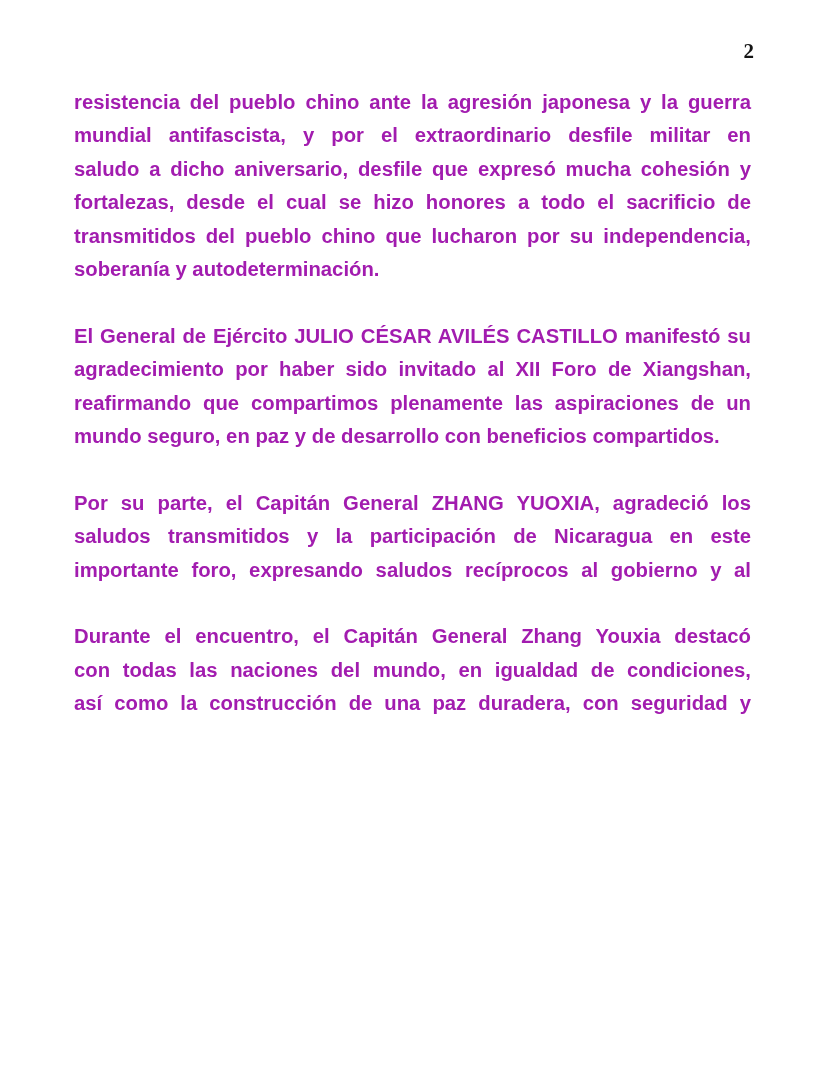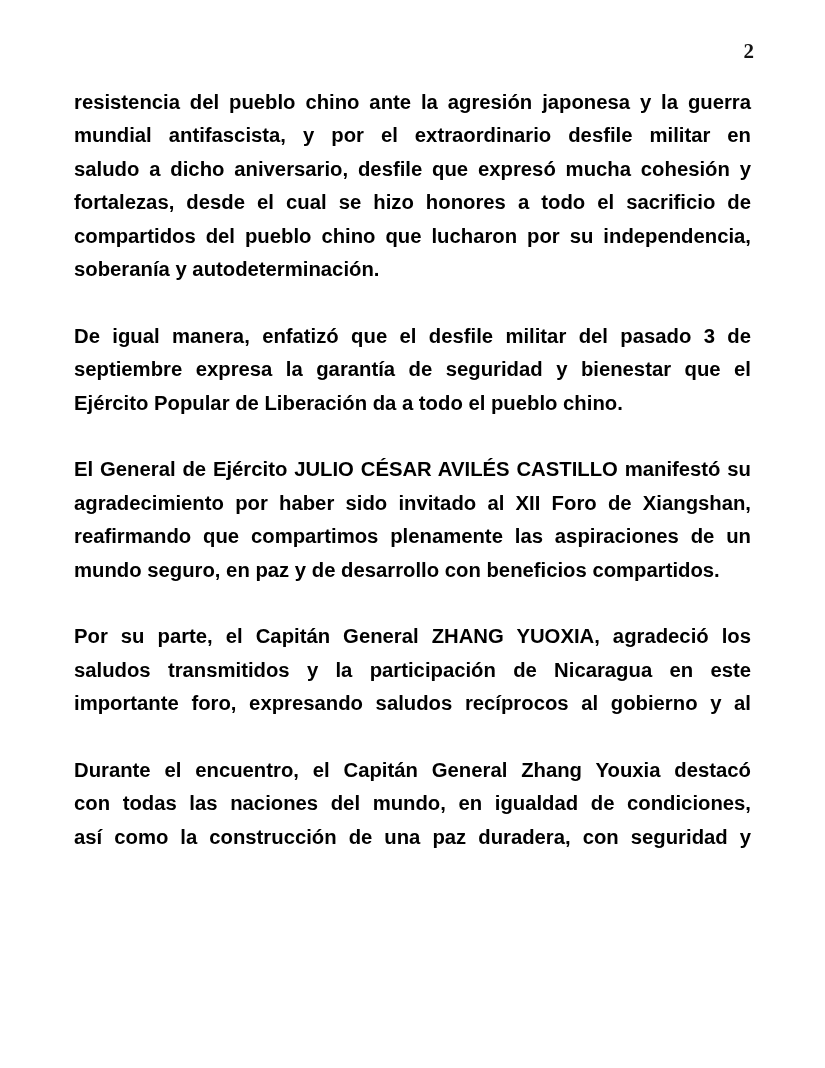--- a/index.html
+++ b/index.html
@@ -23,21 +23,21 @@
     font-weight: 700;
     font-size: 21px;
     line-height: 1;
     color: #141414;
   }
   .body-text {
     position: absolute;
     left: 74px;
     top: 86px;
     width: 677px;
-    color: #000000;
+    color: #a21caf;
     font-weight: 700;
     font-size: 20.3px;
     line-height: 33.4px;
   }
   .paragraph {
     margin: 0 0 33.4px 0;
     padding: 0;
   }
   .paragraph:last-child {
     margin-bottom: 0;
@@ -59,29 +59,24 @@
 
   <div class="page-number">2</div>
 
   <div class="body-text">
 
     <div class="paragraph">
       <div class="line">resistencia del pueblo chino ante la agresión japonesa y la guerra</div>
       <div class="line">mundial antifascista, y por el extraordinario desfile militar en</div>
       <div class="line">saludo a dicho aniversario, desfile que expresó mucha cohesión y</div>
       <div class="line">fortalezas, desde el cual se hizo honores a todo el sacrificio de</div>
-      <div class="line">compartidos del pueblo chino que lucharon por su independencia,</div>
+      <div class="line">transmitidos del pueblo chino que lucharon por su independencia,</div>
       <div class="line last">soberanía y autodeterminación.</div>
     </div>
 
-    <div class="paragraph">
-      <div class="line">De igual manera, enfatizó que el desfile militar del pasado 3 de</div>
-      <div class="line">septiembre expresa la garantía de seguridad y bienestar que el</div>
-      <div class="line last">Ejército Popular de Liberación da a todo el pueblo chino.</div>
-    </div>
 
     <div class="paragraph">
       <div class="line">El General de Ejército JULIO CÉSAR AVILÉS CASTILLO manifestó su</div>
       <div class="line">agradecimiento por haber sido invitado al XII Foro de Xiangshan,</div>
       <div class="line">reafirmando que compartimos plenamente las aspiraciones de un</div>
       <div class="line last">mundo seguro, en paz y de desarrollo con beneficios compartidos.</div>
     </div>
 
     <div class="paragraph">
       <div class="line">Por su parte, el Capitán General ZHANG YUOXIA, agradeció los</div>

